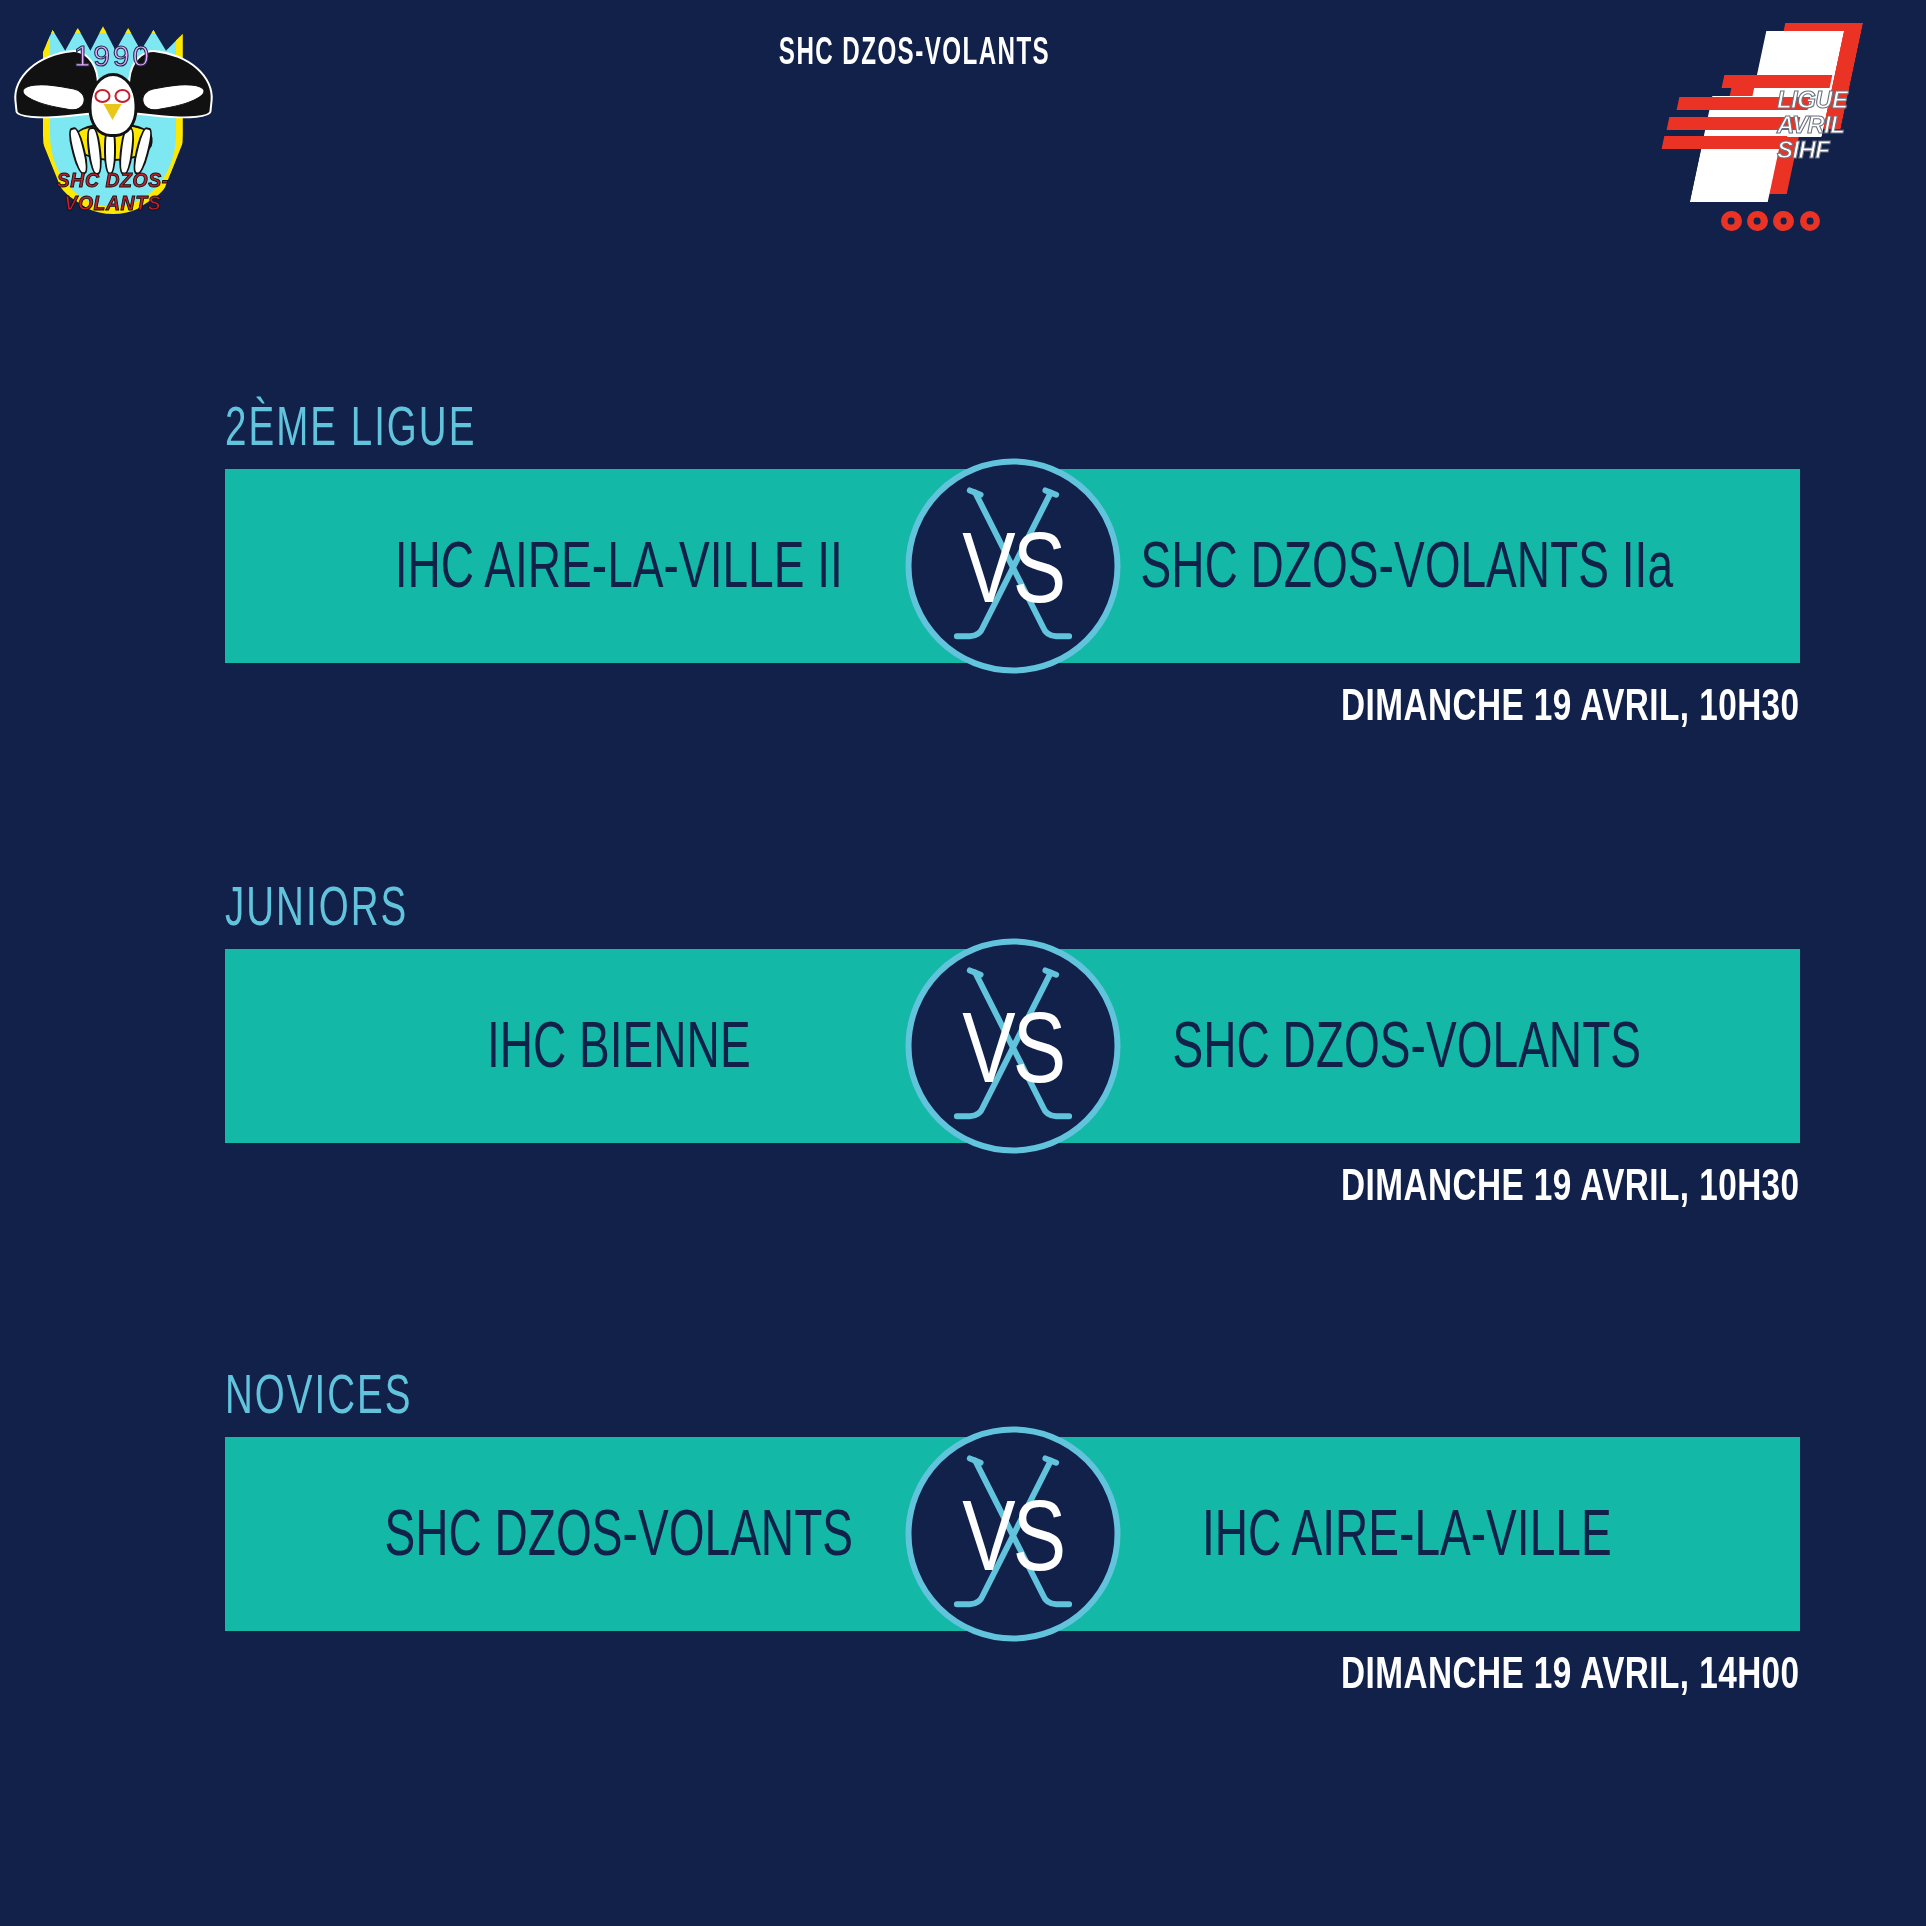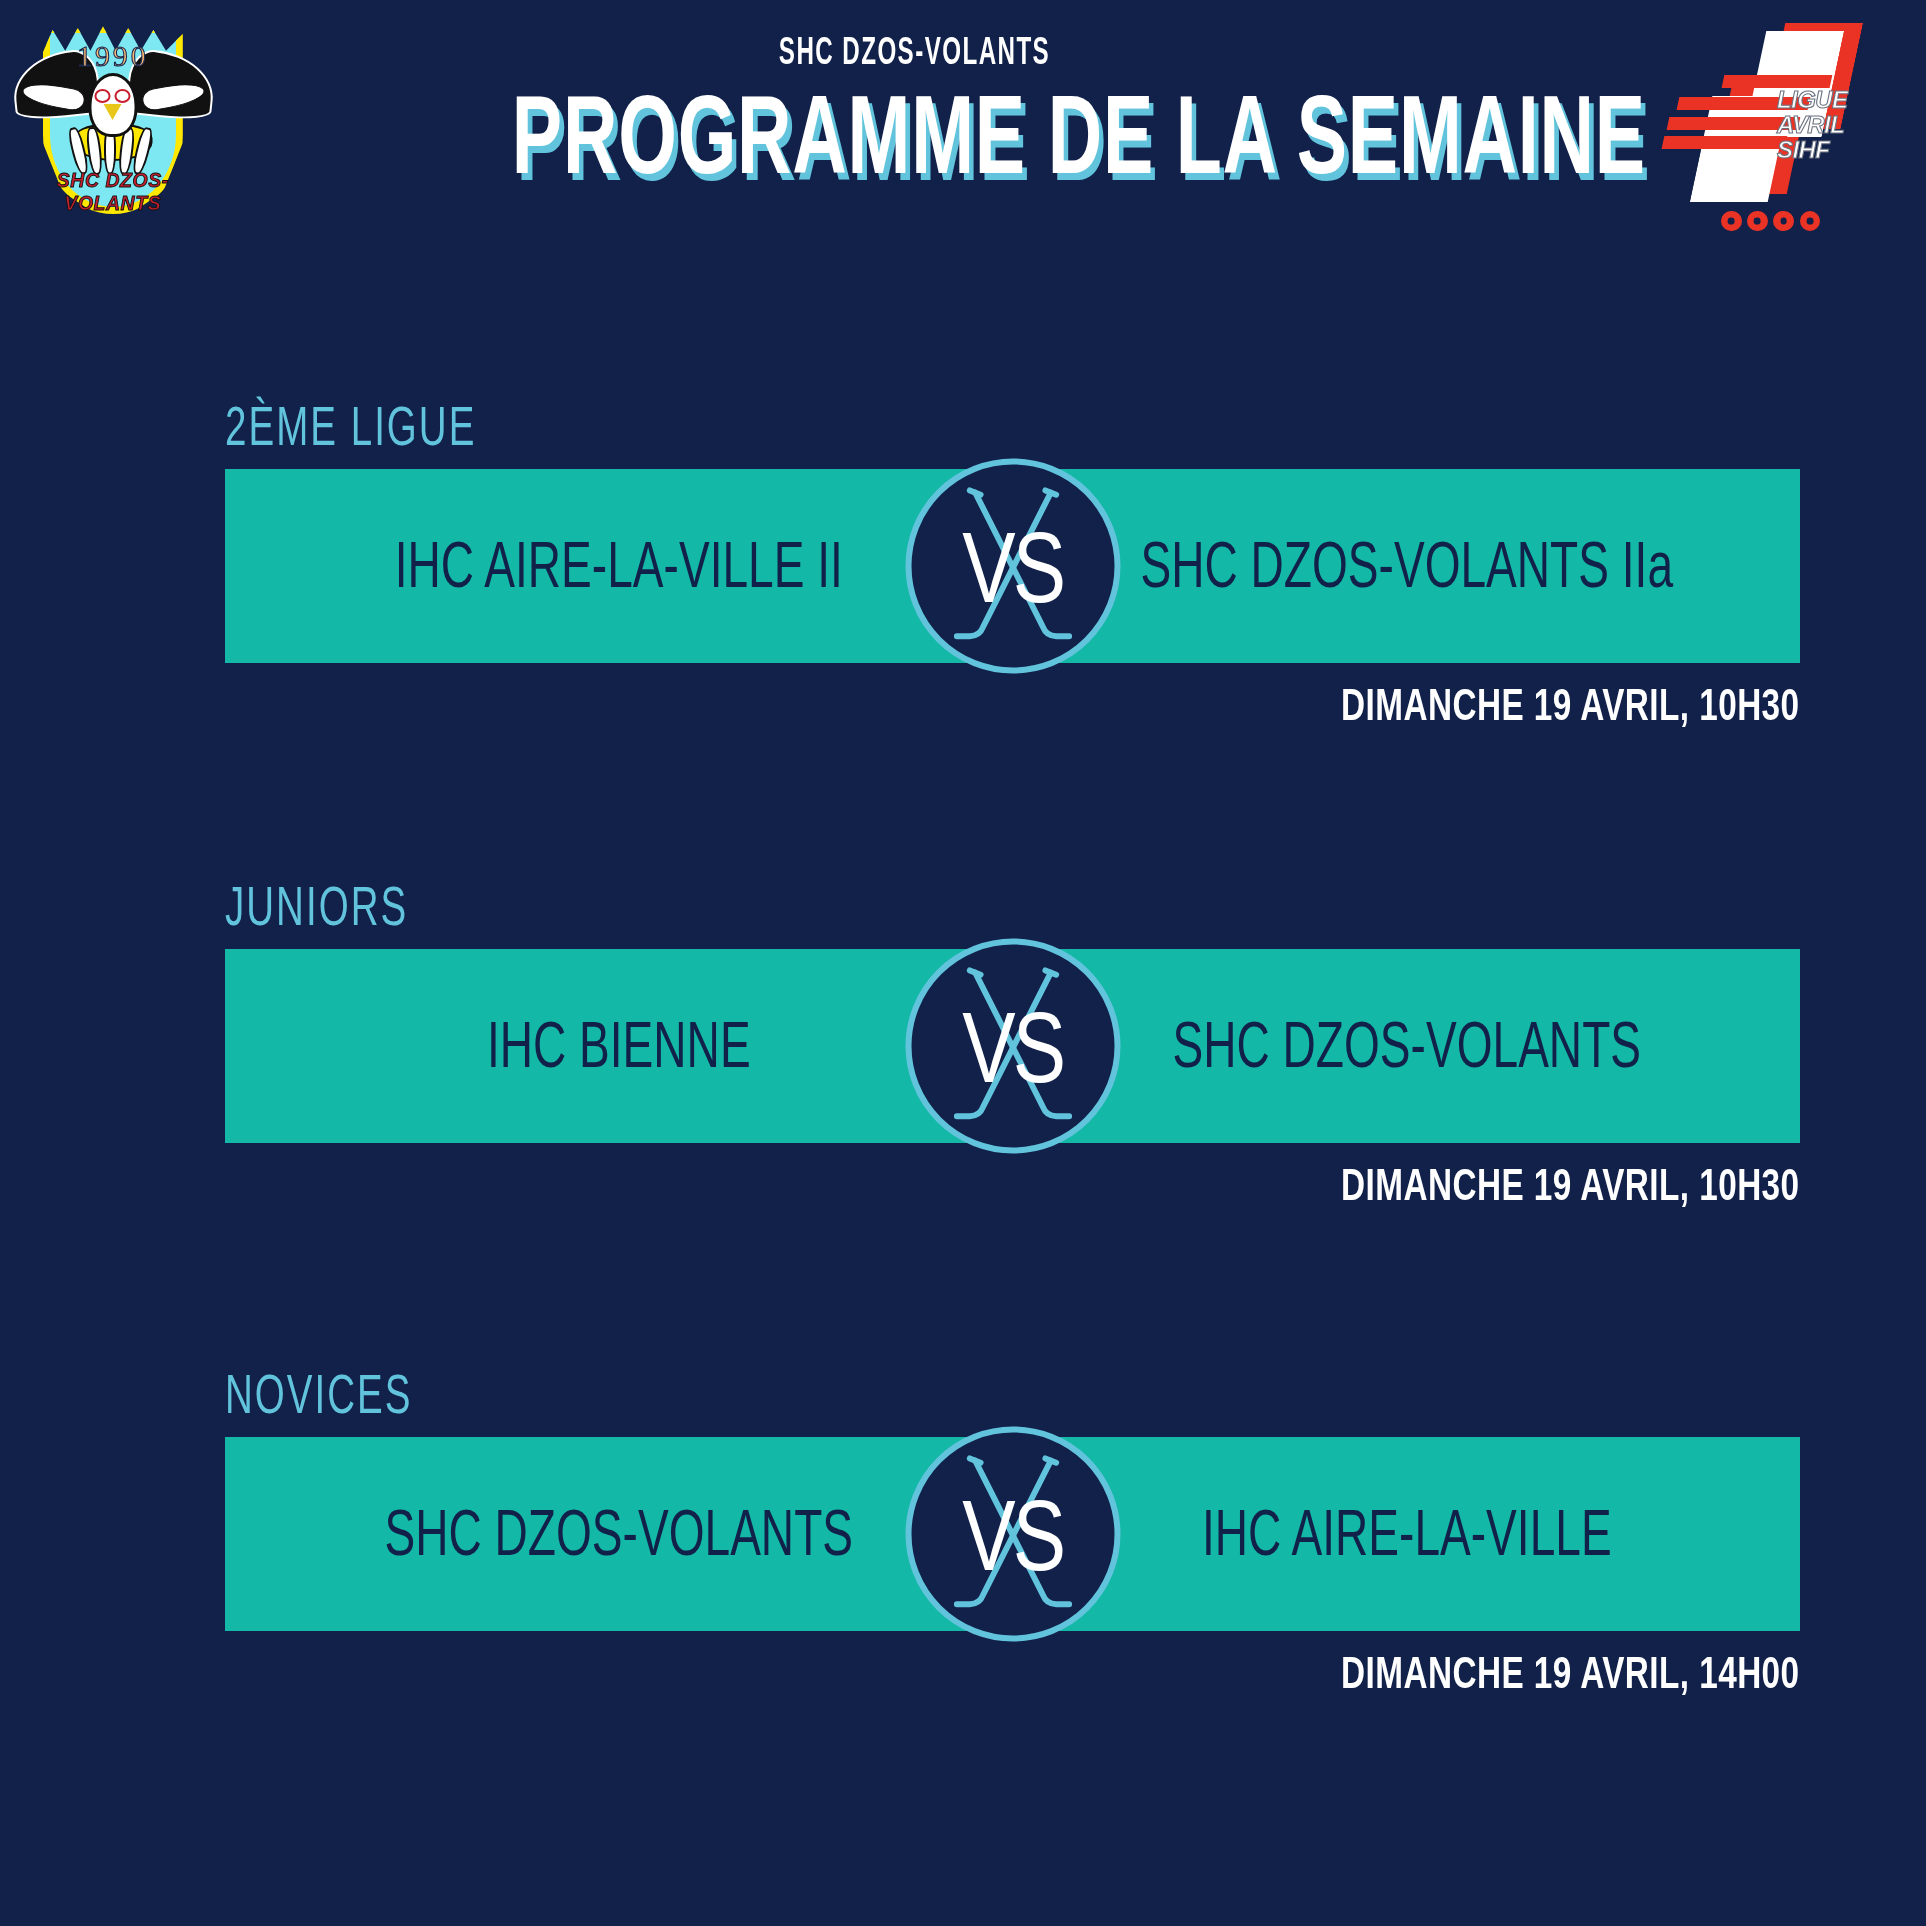--- a/index.html
+++ b/index.html
@@ -43,24 +43,24 @@
     border: 7.4px solid #ffe800;
     box-sizing: border-box;
     border-radius: 8px 8px 50% 50% / 8px 8px 42% 42%;
     clip-path: polygon(0% 14%, 7% 2%, 16% 13%, 25% 1%, 34% 13%, 43% 0%, 52% 13%, 61% 1%, 70% 13%, 79% 2%, 88% 13%, 100% 4%, 100% 62%, 86% 88%, 62% 100%, 38% 100%, 14% 88%, 0% 62%);
   }
   .crest-year {
     position: absolute;
     left: 0; right: 0;
     top: 33px;
     text-align: center;
-    font-family: Liberation Serif, serif;
+    font-family: Liberation Sans, sans-serif;
     font-size: 30px;
     letter-spacing: 2.9px;
-    color: #fdba74;
+    color: #f0abfc;
     -webkit-text-stroke: 1.1px #1b2a4f;
     z-index: 6;
   }
   .crest-wings {
     position: absolute;
     left: 2.3px;
     top: 46px;
     width: 201px;
     height: 80px;
     z-index: 5;
@@ -400,23 +400,20 @@
       </div>
       <div class="owl-body">
         <div class="owl-eye l"></div>
         <div class="owl-eye r"></div>
         <div class="owl-beak"></div>
       </div>
       <div class="crest-name">SHC DZOS-VOLANTS</div>
     </div>
 
     <div class="header-sub">SHC DZOS-VOLANTS</div>
-    <div class="header-title-wrap">
-      <span class="header-title">PROGRAMME DE LA SEMAINE</span>
-    </div>
 
     <div class="fed-logo">
       <div class="fed-cross-red"></div>
       <div class="fed-cross-white"></div>
       <div class="fed-stripe s1"></div>
       <div class="fed-stripe s2"></div>
       <div class="fed-stripe s3"></div>
       <div class="fed-stripe s4"></div>
       <div class="fed-text">
         <div>LIGUE</div>

